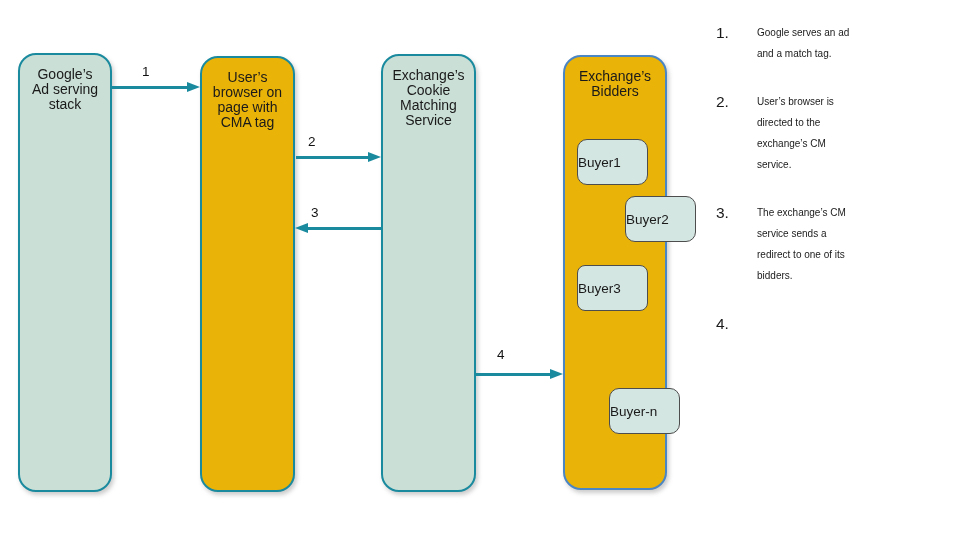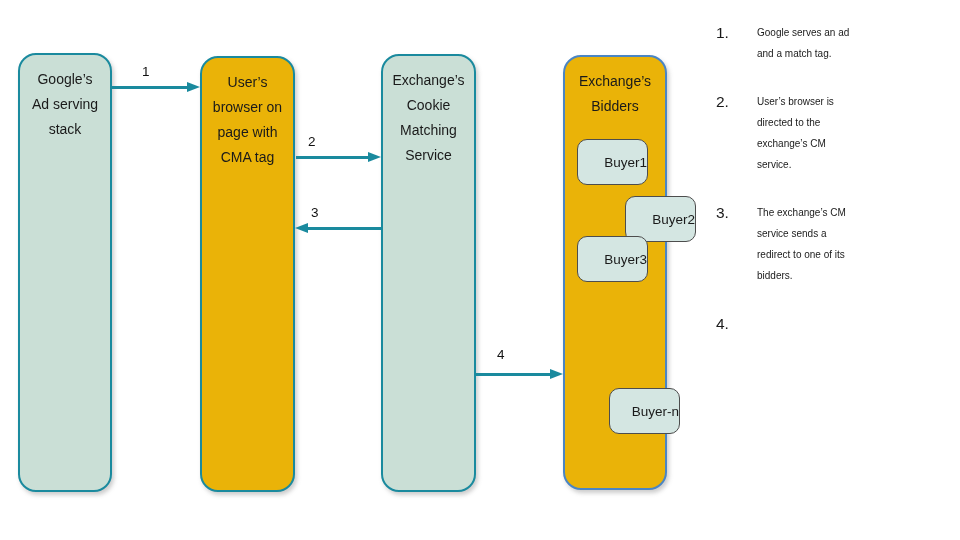--- a/index.html
+++ b/index.html
@@ -11,27 +11,27 @@
   .node{
     position:absolute;border-radius:18px;border:2px solid #1a8a9e;
     box-shadow:2px 3px 4px rgba(110,110,110,0.35);
     box-sizing:border-box;
   }
   .fill-green{background:#cadfd6;}
   .fill-blue{background:#eab308;}
   .node-bidders{border-color:#4a85c4;}
   .node-title{
     text-align:center;white-space:pre-line;
-    font-size:14px;line-height:25px;padding-top:12px;color:#1a1a1a;
+    font-size:14px;line-height:15px;padding-top:12px;color:#1a1a1a;
   }
   
   .buyer{
     position:absolute;left:12px;width:71px;height:46px;
     background:#d4e6e2;border:1.5px solid #4d4d4d;border-radius:10px;
-    display:flex;align-items:center;justify-content:flex-end;
+    display:flex;align-items:center;justify-content:flex-start;
     font-size:13.5px;box-sizing:border-box;
   }
   
   .arrow-line{position:absolute;height:3px;background:#1a8a9e;}
   .arrow-head-right{
     position:absolute;width:0;height:0;
     border-top:5.5px solid transparent;border-bottom:5.5px solid transparent;
     border-left:13px solid #1a8a9e;
   }
   .arrow-head-left{
@@ -73,21 +73,21 @@
 
   <div class="node fill-blue node-bidders" style="left:563px;top:55px;width:104px;height:435px;">
     <div class="node-title">Exchange’s
 Bidders</div>
     <div class="buyer" style="top:82px;">
       <span>Buyer1</span>
     </div>
     <div class="buyer" style="top:139px;margin-left:48px;">
       <span>Buyer2</span>
     </div>
-    <div class="buyer" style="top:179px;">
+    <div class="buyer" style="top:208px;border-radius:8px;">
       <span>Buyer3</span>
     </div>
     <div class="buyer" style="top:331px;margin-left:32px;">
       <span>Buyer-n</span>
     </div>
   </div>
 
   <span class="arrow-label" style="left:142px;top:64px;">1</span>
   <div class="arrow-line" style="left:112px;top:86px;width:77px;"></div>
   <div class="arrow-head-right" style="left:187px;top:82px;"></div>

